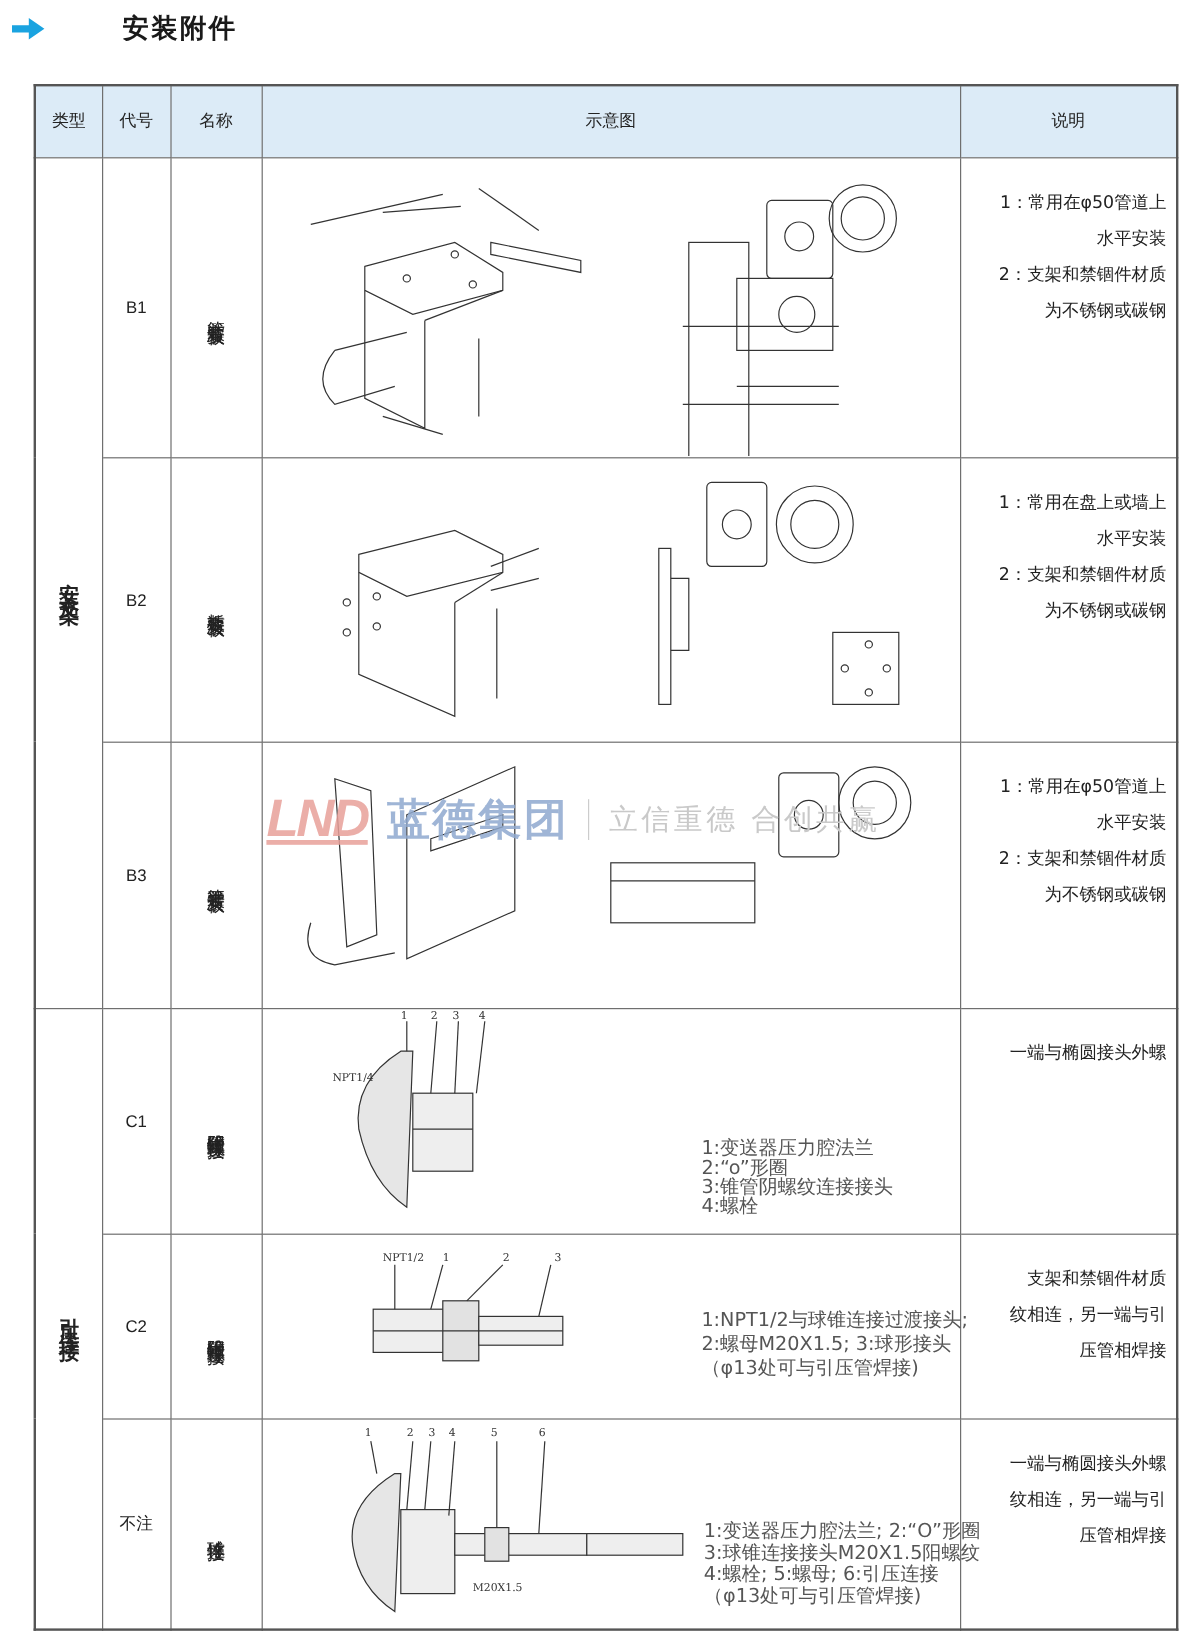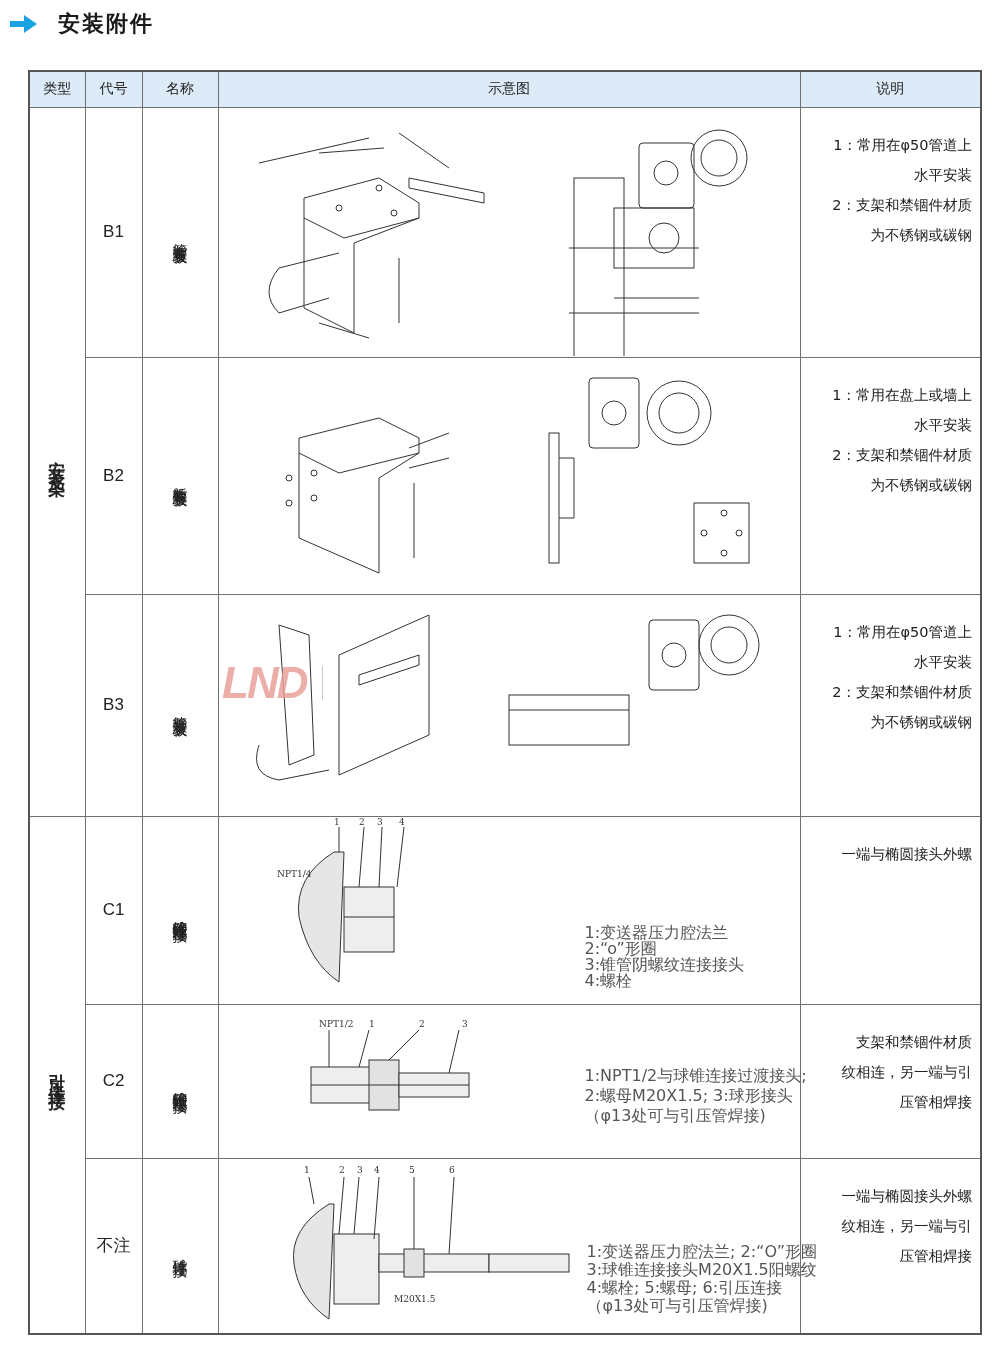--- a/index.html
+++ b/index.html
@@ -1,40 +1,40 @@
 <!DOCTYPE html>
 <html><head>
 <meta charset="utf-8">
 <style>
   * { box-sizing: border-box; }
   html, body { margin: 0; padding: 0; background: #ffffff; }
   body { width: 1000px; height: 1364px; position: relative; font-family: "DejaVu Sans", sans-serif; color: #222; overflow: hidden; }
-  .title-bar { position: absolute; left: 8px; top: 6px; height: 36px; display: flex; align-items: center; }
+  .title-bar { position: absolute; left: 8px; top: 6px; height: 36px; display: flex; align-items: center; gap: 44px; }
   .arrow-icon { width: 32px; height: 24px; margin-right: 18px; }
   .page-title { font-size: 22px; font-weight: bold; letter-spacing: 2px; color: #1a1a1a; }
   table.spec { position: absolute; left: 28px; top: 70px; width: 952px; border-collapse: collapse; table-layout: fixed; }
   table.spec th, table.spec td { border: 1px solid #6f6f6f; padding: 0; vertical-align: middle; text-align: center; }
   table.spec { border: 2px solid #555; }
-  table.spec th { background: #dcebf7; height: 36px; font-weight: normal; font-size: 14px; color: #222; }
+  table.spec th { background: #dcebf7; height: 60px; font-weight: normal; font-size: 14px; color: #222; }
   .col-type { width: 56px; }
   .col-code { width: 57px; }
   .col-name { width: 76px; }
   .col-diag { width: 582px; }
   .col-desc { width: 181px; }
   .type-cell { font-size: 17px; font-weight: bold; line-height: 26px; writing-mode: vertical-rl; text-orientation: upright; letter-spacing: 6px; font-family: "DejaVu Serif", serif; display: inline-block; }
-  .code-cell { font-size: 17px; font-family: "Liberation Sans", sans-serif; margin-left: 12px; }
+  .code-cell { font-size: 14px; font-family: "Liberation Sans", sans-serif; margin-left: 12px; }
   .name-cell span { writing-mode: vertical-rl; text-orientation: upright; font-size: 15px; letter-spacing: 1px; display: inline-block; line-height: 18px; }
   .desc-cell { text-align: left !important; vertical-align: top !important; padding: 22px 8px 0 10px !important; font-size: 14.5px; line-height: 30px; }
   .desc-line { display: block; white-space: nowrap; text-align: right; }
   .desc-line.indent { padding-left: 22px; }
   .diag { position: relative; width: 100%; }
   .diag svg { display: block; }
   .legend { position: absolute; font-size: 16px; color: #555; line-height: 16px; text-align: left; white-space: nowrap; font-family: "DejaVu Sans", sans-serif; }
   .watermark { position: absolute; left: 222px; top: 658px; display: flex; align-items: center; pointer-events: none; }
-  .wm-logo { font-family: "Liberation Sans", sans-serif; font-weight: bold; font-size: 44px; color: #e8a09a; opacity: .85; letter-spacing: -2px; font-style: italic; }
+  .wm-logo { font-family: "Liberation Sans", sans-serif; font-weight: bold; font-size: 44px; color: #e8a09a; opacity: .85; letter-spacing: -2px; font-style: italic; text-decoration: underline; }
   .wm-name { font-size: 36px; font-weight: bold; color: #8fa9cf; opacity: .85; margin-left: 16px; letter-spacing: 2px; }
   .wm-sep { width: 1px; height: 34px; background: #ccc; margin: 0 16px; }
   .wm-slogan { font-size: 24px; color: #c9c9c9; letter-spacing: 3px; }
   .dim { font-family: "DejaVu Serif", serif; font-size: 9px; fill: #333; }
 </style>
 </head>
 <body>
 
 <div class="title-bar">
   <svg class="arrow-icon" viewBox="0 0 32 24">
@@ -276,14 +276,16 @@
         <span class="desc-line">一端与椭圆接头外螺</span>
         <span class="desc-line">纹相连，另一端与引</span>
         <span class="desc-line">压管相焊接</span>
       </td>
     </tr>
   </tbody>
 </table>
 
 <div class="watermark">
   <span class="wm-logo">LND</span>
+  <span class="wm-name">蓝德集团</span>
   <span class="wm-sep"></span>
+  <span class="wm-slogan">立信重德 合创共赢</span>
 </div>
 
 </body></html>

